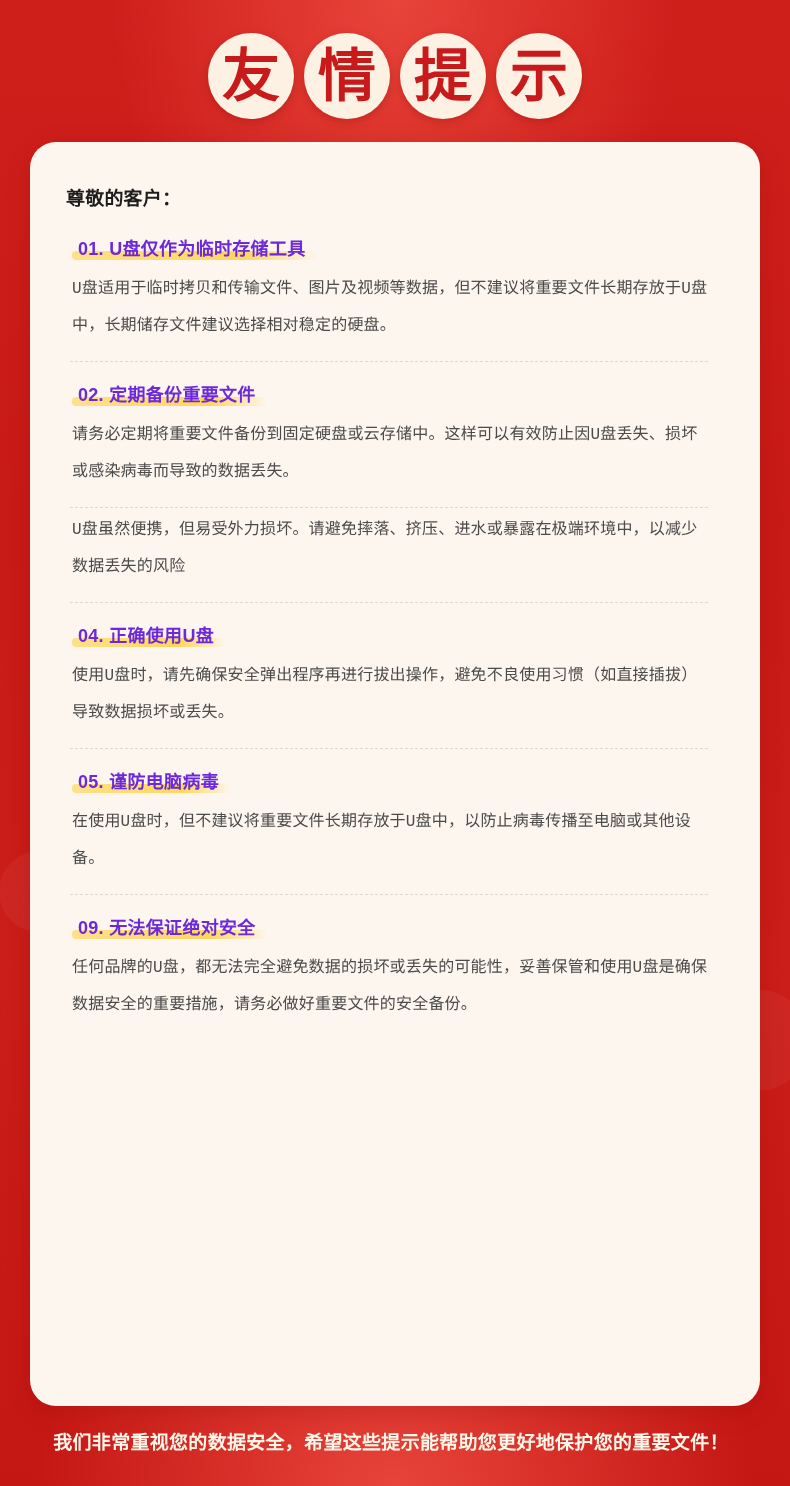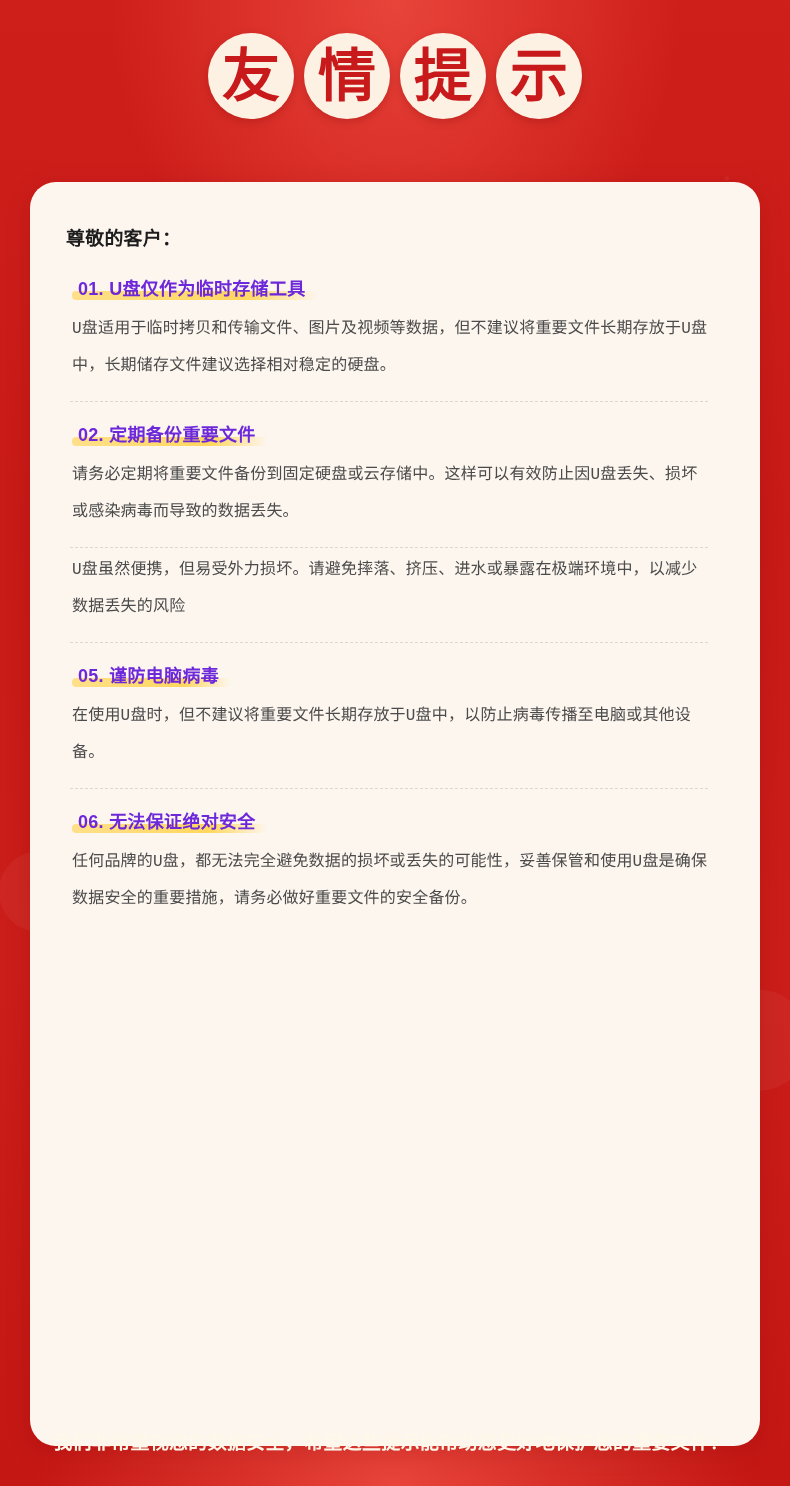--- a/index.html
+++ b/index.html
@@ -72,21 +72,20 @@
     top: 142px;
     left: 30px;
     width: 730px;
     height: 1264px;
     background: #fdf6ef;
     border-radius: 26px;
     box-shadow: 0 6px 24px rgba(120,0,0,.18);
     box-sizing: border-box;
     padding: 40px 48px 20px 36px;
     z-index: 2;
-    margin-top: 40px;
   }
   .salutation {
     font-size: 19px;
     font-weight: 700;
     color: #1d1d1d;
     line-height: 34px;
     letter-spacing: .2px;
   }
   .intro {
     font-size: 19px;
@@ -173,29 +172,34 @@
       <div class="sec-head">02. 定期备份重要文件</div>
       <div class="sec-body">请务必定期将重要文件备份到固定硬盘或云存储中。这样可以有效防止因U盘丢失、损坏或感染病毒而导致的数据丢失。</div>
       <div class="divider"></div>
     </div>
 
     <div class="section">
       <div class="sec-body">U盘虽然便携，但易受外力损坏。请避免摔落、挤压、进水或暴露在极端环境中，以减少数据丢失的风险</div>
       <div class="divider"></div>
     </div>
 
+    <div class="section">
+      <div class="sec-head">04. 正确使用U盘</div>
+      <div class="sec-body">使用U盘时，请先确保安全弹出程序再进行拔出操作，避免不良使用习惯（如直接插拔）导致数据损坏或丢失。</div>
+      <div class="divider"></div>
+    </div>
 
     <div class="section">
       <div class="sec-head">05. 谨防电脑病毒</div>
       <div class="sec-body"> 在使用U盘时，但不建议将重要文件长期存放于U盘中，以防止病毒传播至电脑或其他设备。</div>
       <div class="divider"></div>
     </div>
 
     <div class="section">
-      <div class="sec-head">06. 无法保证绝对安全</div>
+      <div class="sec-head">09. 无法保证绝对安全</div>
       <div class="sec-body">任何品牌的U盘，都无法完全避免数据的损坏或丢失的可能性，妥善保管和使用U盘是确保数据安全的重要措施，请务必做好重要文件的安全备份。</div>
     </div>
 
   </div>
 
   <div class="footer">我们非常重视您的数据安全，希望这些提示能帮助您更好地保护您的重要文件！</div>
 
 </div>
 
 </body></html>

